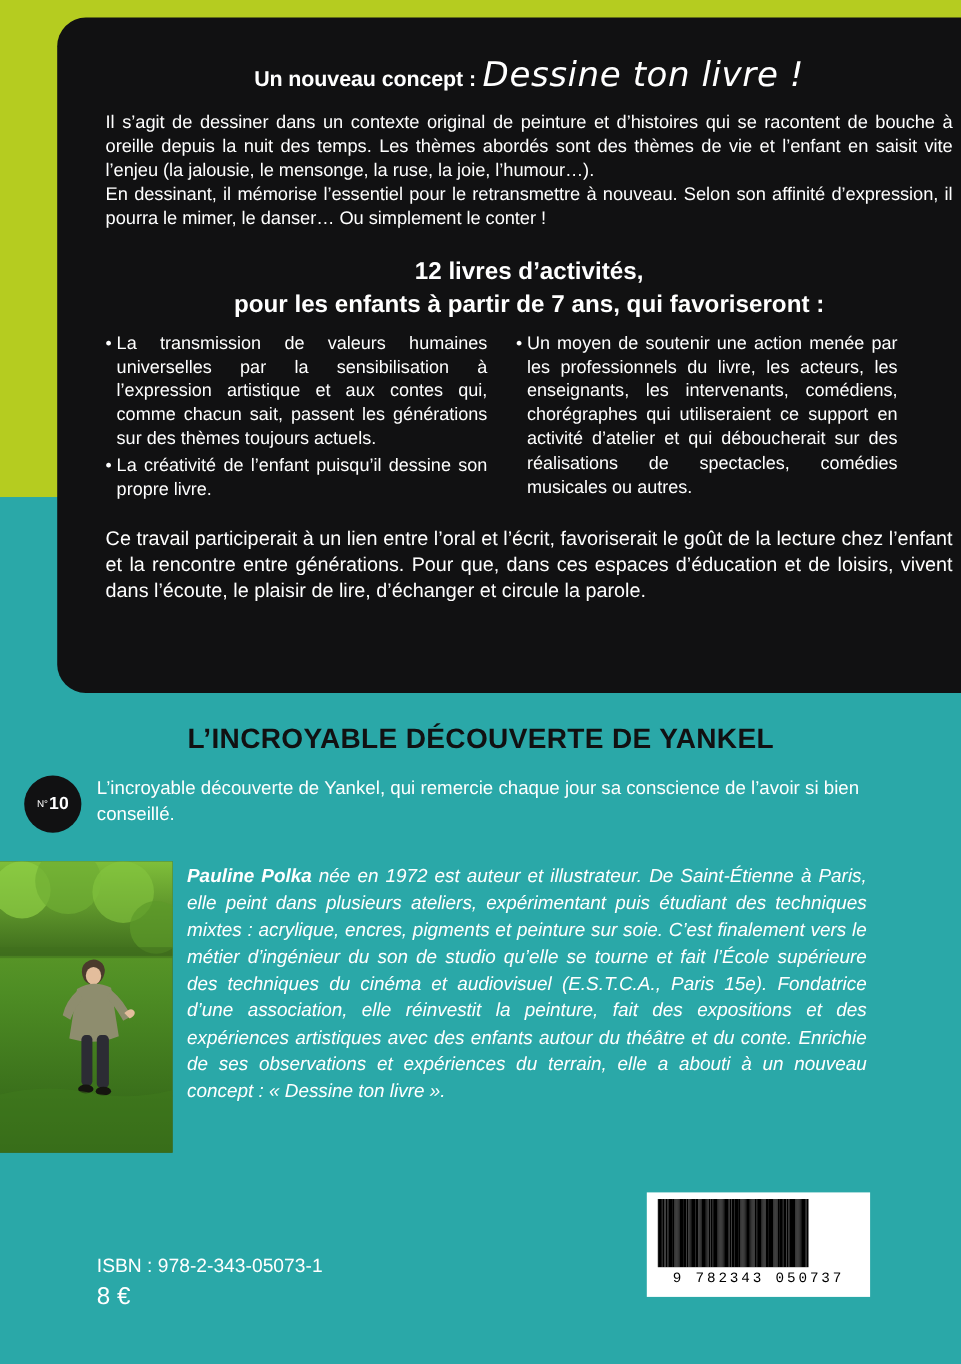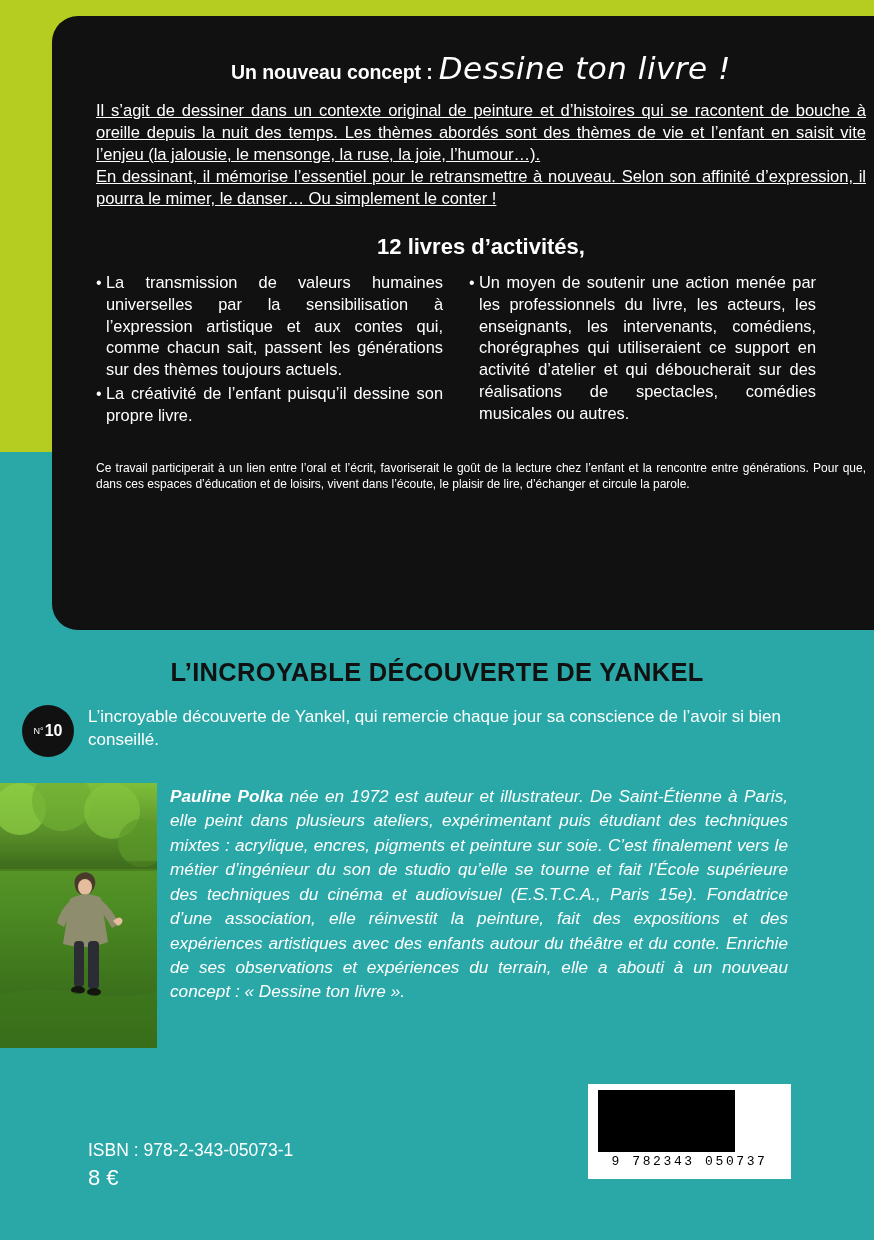--- a/index.html
+++ b/index.html
@@ -68,21 +68,21 @@
     vertical-align: baseline;
     margin-left: 6px;
   }
   .intro {
     font-size: 16.6px;
     line-height: 1.33;
     text-align: justify;
     margin-top: 14px;
     letter-spacing: -0.05px;
   }
-  .intro p { margin: 0; text-decoration: underline; }
+  .intro p { margin: 0; }
   .sub-head {
     text-align: center;
     font-weight: bold;
     font-size: 22px;
     line-height: 1.35;
     margin-top: 22px;
   }
   .cols {
     display: flex;
     gap: 26px;
@@ -99,24 +99,24 @@
     width: 10px;
     flex: 0 0 10px;
     font-size: 16px;
     line-height: 1.33;
   }
   .bullet .btxt {
     flex: 1;
     text-align: justify;
   }
   .closing {
-    font-size: 12px;
+    font-size: 18px;
     line-height: 1.33;
     text-align: justify;
-    margin-top: 32px;
+    margin-top: 20px;
   }
   .closing p { margin: 0; }
 
   
   .book-title {
     position: absolute;
     left: 0;
     top: 658px;
     width: 874px;
     text-align: center;
@@ -246,20 +246,21 @@
       <span class="concept-label">Un nouveau concept :</span><span class="concept-script">Dessine ton livre !</span>
     </div>
 
     <div class="intro">
       <p>Il s’agit de dessiner dans un contexte original de peinture et d’histoires qui se racontent de bouche à oreille depuis la nuit des temps. Les thèmes abordés sont des thèmes de vie et l’enfant en saisit vite l’enjeu (la jalousie, le mensonge, la ruse, la joie, l’humour…).</p>
       <p>En dessinant, il mémorise l’essentiel pour le retransmettre à nouveau. Selon son affinité d’expression, il pourra le mimer, le danser… Ou simplement le conter !</p>
     </div>
 
     <div class="sub-head">
       <div>12 livres d’activités,</div>
+      <div>pour les enfants à partir de 7 ans, qui favoriseront :</div>
     </div>
 
     <div class="cols">
       <div class="col">
         <div class="bullet">
           <span class="dot">•</span>
           <span class="btxt">La transmission de valeurs humaines universelles par la sensibilisation à l’expression artistique et aux contes qui, comme chacun sait, passent les générations sur des thèmes toujours actuels.</span>
         </div>
         <div class="bullet">
           <span class="dot">•</span>

